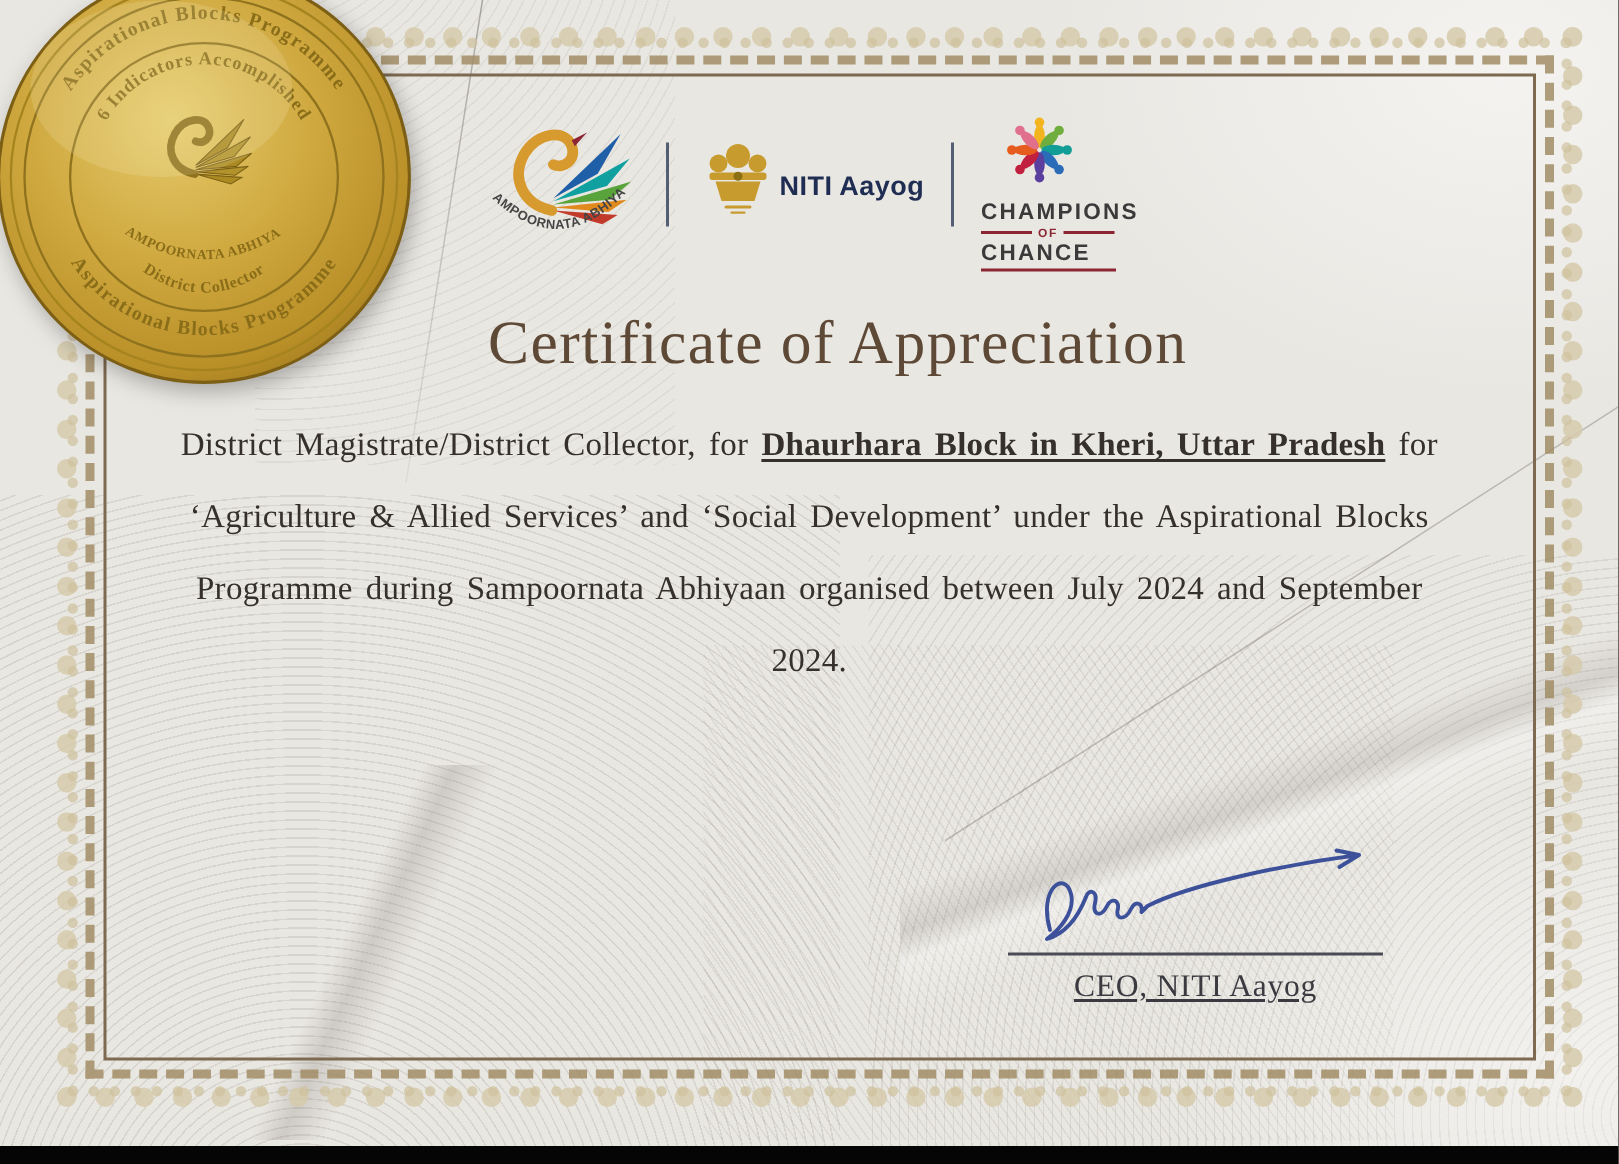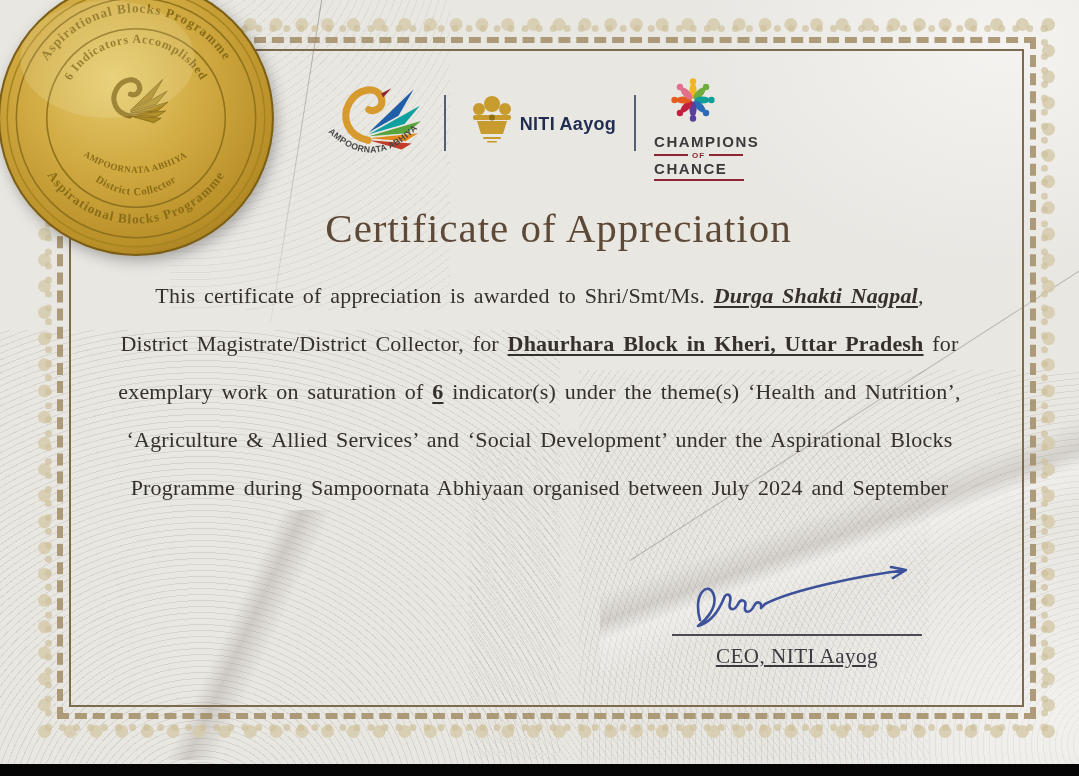--- a/index.html
+++ b/index.html
@@ -159,25 +159,24 @@
           <div class="ch-rule"></div>
         </div>
         <div class="ch-word">CHANCE</div>
         <div class="ch-underline"></div>
       </div>
     </div>
 
     <div class="cert-title">Certificate of Appreciation</div>
 
     <div class="cert-body">
-      <div class="body-line"><span>This certificate of appreciation is awarded to Shri/Smt/Ms. </span><span class="b-name">Durga Shakti Nagpal</span><span>,</span></div>
       <div class="body-line"><span>District Magistrate/District Collector, for </span><span class="b-strong">Dhaurhara Block in Kheri, Uttar Pradesh</span><span> for</span></div>
-      <div class="body-line"><span>exemplary work on saturation of </span><span class="b-strong">6</span><span> indicator(s) under the theme(s) ‘Health and Nutrition’,</span></div>
       <div class="body-line">‘Agriculture &amp; Allied Services’ and ‘Social Development’ under the Aspirational Blocks</div>
       <div class="body-line">Programme during Sampoornata Abhiyaan organised between July 2024 and September</div>
+      <div class="body-line">2024.</div>
     </div>
 
     <div class="sig-block">
       <svg width="270" height="70" viewBox="0 0 270 70">
         <path d="M38,60 C30,32 48,20 52,36 C55,48 44,60 36,66 C50,62 58,48 62,38 C64,32 70,34 68,42 C66,50 72,52 76,44 C79,38 85,40 83,47 C82,53 88,54 92,46 C95,40 100,42 99,48 L103,44 C130,30 196,16 244,10 M244,10 L229,7 M244,10 L231,18" fill="none" stroke="#3d519a" stroke-width="2.6" stroke-linecap="round" stroke-linejoin="round"></path>
       </svg>
       <div class="sig-line"></div>
       <div class="sig-title">CEO, NITI Aayog</div>
     </div>
 

